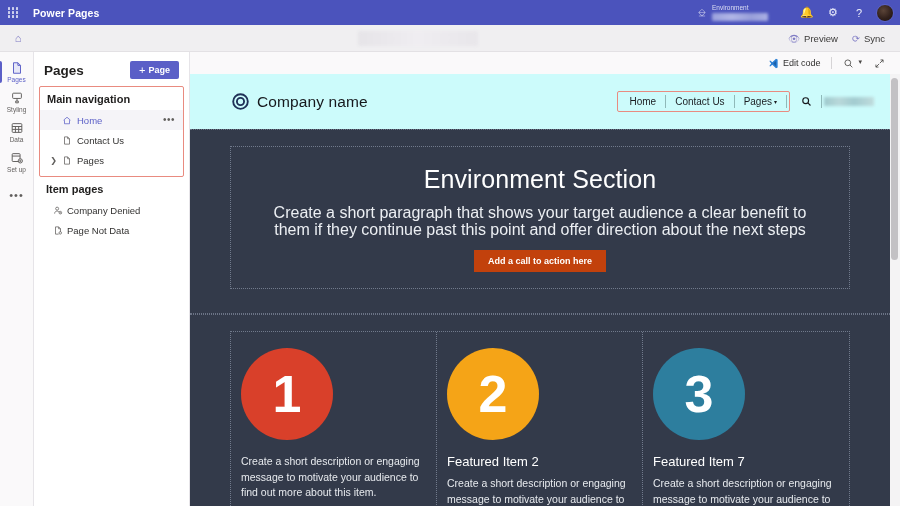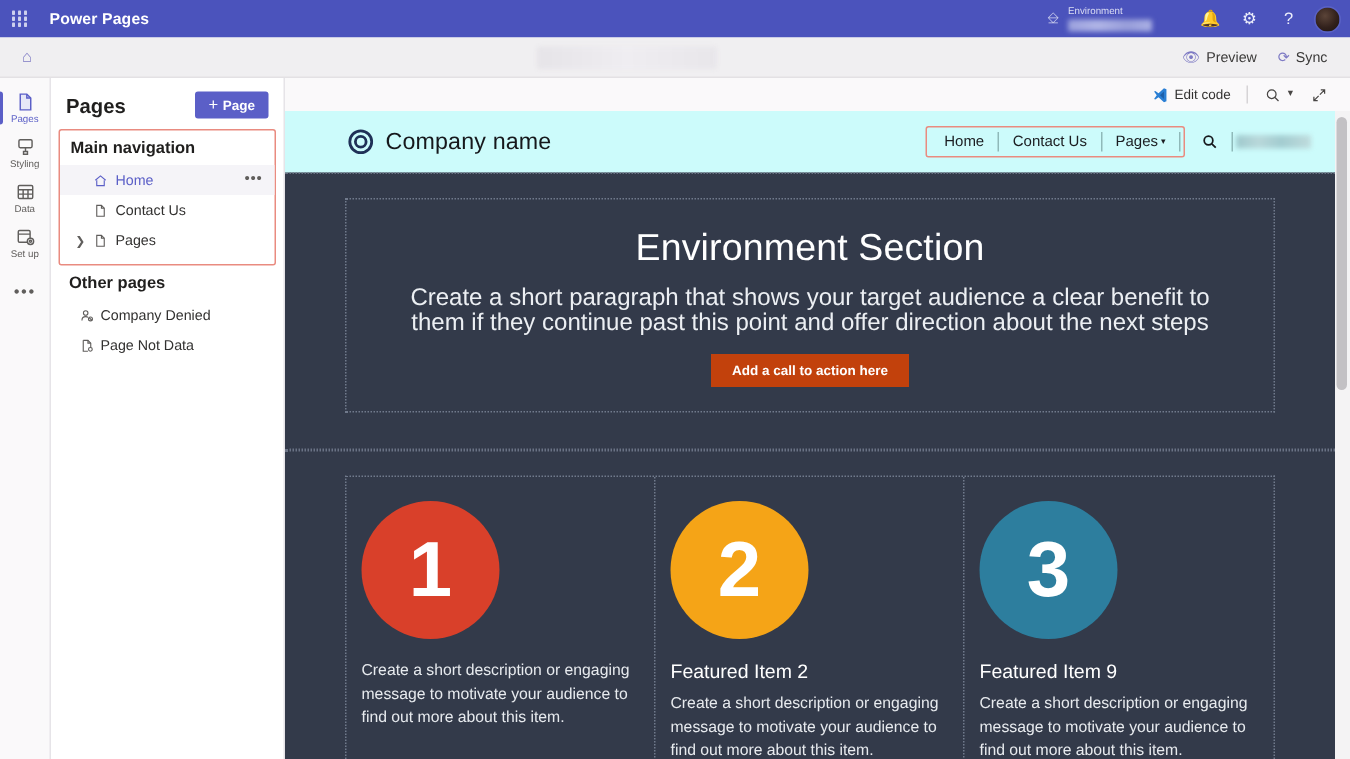--- a/index.html
+++ b/index.html
@@ -161,21 +161,21 @@
   }
   .ct-sep { width: 1px; height: 12px; background: #d6d4d6; margin: 0 4px; }
   .vscode-ico { width: 11px; height: 11px; display: block; }
 
   
   .site {
     position: absolute; top: 22px; left: 0; width: 700px; height: 432px;
     background: #333a4a; overflow: hidden;
   }
   .site-header {
-    height: 41px; background: #ccfbfb; display: flex; align-items: center;
+    height: 55px; background: #ccfbfb; display: flex; align-items: center;
     padding: 0 16px 0 42px; position: relative;
   }
   .brand { display: flex; align-items: center; gap: 8px; }
   .brand-logo { width: 17px; height: 17px; display: block; }
   .brand-name { font-size: 15.5px; color: #16181c; letter-spacing: .1px; }
   .site-nav-wrap {
     margin-left: auto; display: flex; align-items: center;
   }
   .site-nav {
     display: flex; align-items: center; border: 1.5px solid #e98b80;
@@ -388,21 +388,21 @@
         <span class="tico">
           <svg class="t-svg" viewBox="0 0 16 16" fill="none" stroke="currentColor" stroke-width="1.2">
             <path d="M4 2.2h5l3 3v8.6H4z"></path>
               <path d="M9 2.2v3h3"></path>
           </svg>
         </span>
         <span class="tlbl">Pages</span>
       </div>
     </div>
 
-    <div class="group-label outside">Other pages</div>
+    <div class="group-label outside">Item pages</div>
 
     <div class="tree-row other-row">
       <span class="tico">
         <svg class="t-svg" viewBox="0 0 16 16" fill="none" stroke="currentColor" stroke-width="1.2">
           <circle cx="6.6" cy="5" r="2.4"></circle>
             <path d="M2.6 13c0-2.6 1.8-4.1 4-4.1 1 0 1.9.3 2.6.9"></path>
           <circle cx="11.7" cy="11.4" r="2.1"></circle>
             <path d="M10.3 10 13.1 12.8"></path>
         </svg>
       </span>
@@ -511,21 +511,21 @@
               <span class="feat-num">2</span>
             </div>
             <div class="feat-title">Featured Item 2</div>
             <div class="feat-desc">Create a short description or engaging message to motivate your audience to find out more about this item.</div>
           </div>
 
           <div class="feat-col">
             <div class="feat-circle" style="background:#2d7e9e">
               <span class="feat-num">3</span>
             </div>
-            <div class="feat-title">Featured Item 9</div>
+            <div class="feat-title">Featured Item 7</div>
             <div class="feat-desc">Create a short description or engaging message to motivate your audience to find out more about this item.</div>
           </div>
 
         </div>
       </div>
     </div>
 
     <div class="canvas-dots"></div>
     <div class="scroll-track">
       <div class="scroll-thumb"></div>

